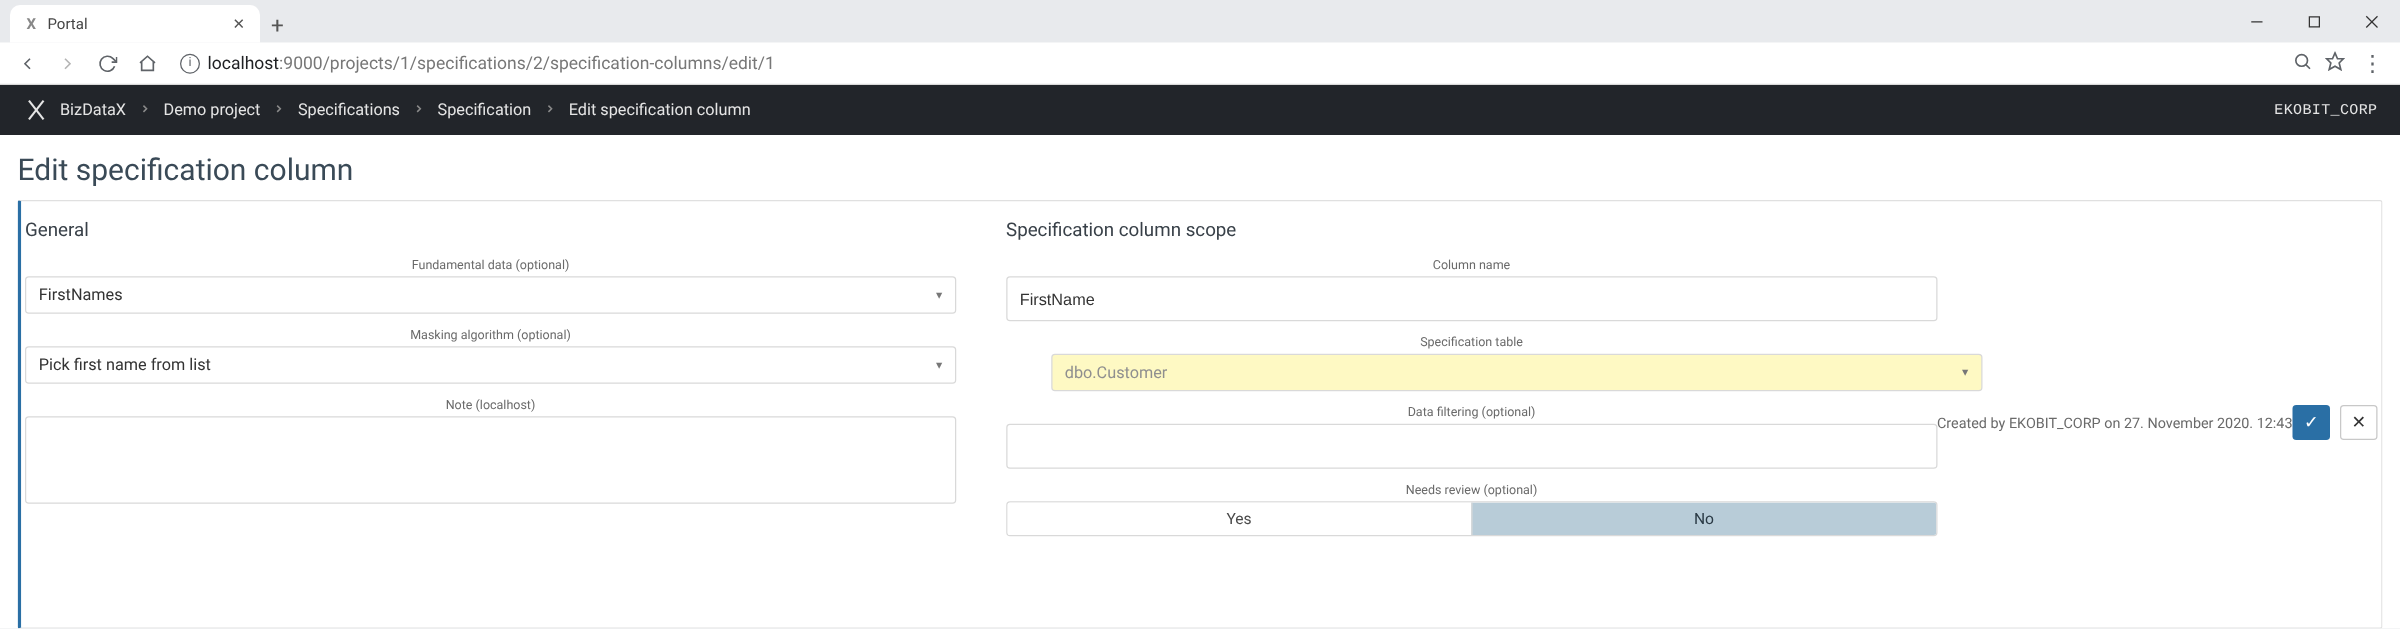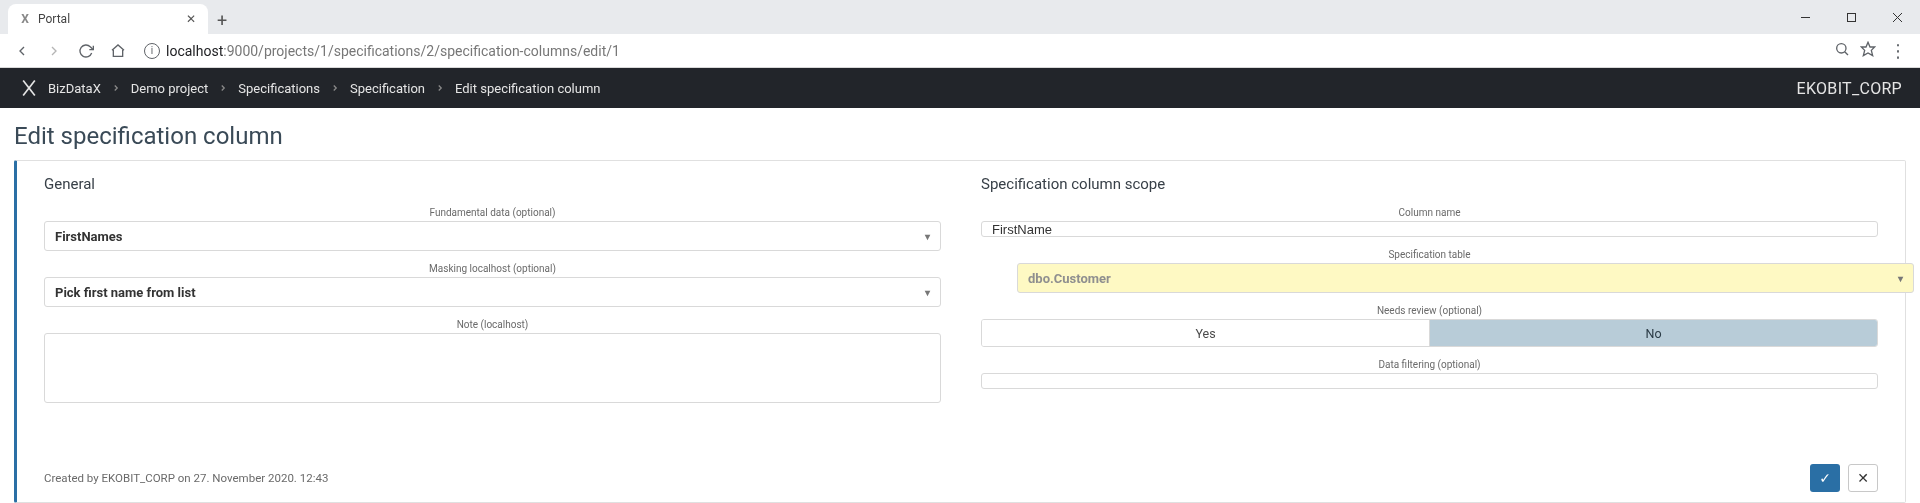--- a/index.html
+++ b/index.html
@@ -150,21 +150,21 @@
     justify-content: center;
     margin-right: 8px;
     color: #e5e5e5;
   }
   .app-logo svg { width: 20px; height: 20px; }
   .crumbs { display: flex; align-items: flex-end; gap: 10px; }
   .crumb { color: #e5e5e5; cursor: pointer; text-decoration: none; }
   .crumb.current { cursor: default; }
   .crumb-sep { color: #8a8a8a; }
   .crumb-sep svg { width: 10px; height: 10px; }
-  .user-label { margin-left: auto; font-size: 16px; letter-spacing: .3px; }
+  .user-label { margin-left: auto; font-size: 12px; letter-spacing: .3px; font-family: Liberation Mono, monospace; }
 
   
   .page {
     flex: 1;
     background: #fff;
     padding: 12px 14px 0;
     display: flex;
     flex-direction: column;
     min-height: 0;
   }
@@ -172,23 +172,23 @@
     font-size: 24px;
     font-weight: 400;
     color: #3a4a57;
     margin: 2px 0 10px 0;
   }
   .card {
     flex: 1;
     border: 1px solid #e0e0e0;
     border-left: 3px solid #2a6fa5;
     border-radius: 2px;
-    padding: 14px 27px 10px;
-    display: flex;
-    flex-direction: column;
+    padding: 14px 3px 10px;
+    display: flex;
+    flex-direction: row;
     min-height: 0;
   }
   .columns { display: flex; gap: 40px; flex: 1; min-height: 0; }
   .col { flex: 1; display: flex; flex-direction: column; }
   .section-title {
     font-size: 15px;
     font-weight: 400;
     color: #384048;
     margin-bottom: 14px;
   }
@@ -205,38 +205,37 @@
     height: 30px;
     border: 1px solid #d9d9d9;
     border-radius: 3px;
     background: #fff;
     padding: 0 10px;
     font-size: 13px;
     color: #333;
     display: flex;
     align-items: center;
     justify-content: space-between;
-    font-weight: bold;
   }
   .control.disabled { background: #fef9c3; color: #8f8f8f; margin-left: 36px; }
   .caret { color: #777; font-size: 10px; }
   .textarea {
     width: 100%;
     height: 70px;
     border: 1px solid #d9d9d9;
     border-radius: 3px;
     background: #fff;
     resize: none;
     padding: 6px 10px;
     font-family: inherit;
     font-size: 13px;
   }
   .textinput {
     width: 100%;
-    height: 16px;
+    height: 36px;
     border: 1px solid #d9d9d9;
     border-radius: 3px;
     background: #fff;
     padding: 0 10px;
     font-size: 13px;
     color: #333;
   }
   .toggle-group {
     display: flex;
     width: 100%;
@@ -396,21 +395,21 @@
 
         <div class="field">
           <label class="field-label">Fundamental data (optional)</label>
           <div class="control">
             <span>FirstNames</span>
             <span class="caret">▾</span>
           </div>
         </div>
 
         <div class="field">
-          <label class="field-label">Masking localhost (optional)</label>
+          <label class="field-label">Masking algorithm (optional)</label>
           <div class="control">
             <span>Pick first name from list</span>
             <span class="caret">▾</span>
           </div>
         </div>
 
         <div class="field">
           <label class="field-label">Note (localhost)</label>
           <textarea class="textarea" style=""></textarea>
         </div>
@@ -426,31 +425,31 @@
 
         <div class="field">
           <label class="field-label">Specification table</label>
           <div class="control disabled">
             <span>dbo.Customer</span>
             <span class="caret">▾</span>
           </div>
         </div>
 
         <div class="field">
+          <label class="field-label">Data filtering (optional)</label>
+          <input class="textinput" type="text" value="" style="">
+        </div>
+
+        <div class="field">
           <label class="field-label">Needs review (optional)</label>
           <div class="toggle-group">
             <div class="toggle-opt">Yes</div>
             <div class="toggle-opt selected">No</div>
           </div>
         </div>
-
-        <div class="field">
-          <label class="field-label">Data filtering (optional)</label>
-          <input class="textinput" type="text" value="" style="">
-        </div>
       </div>
     </div>
 
     <div class="card-footer">
       <span class="meta-text">Created by EKOBIT_CORP on 27. November 2020. 12:43</span>
       <div class="action-buttons">
         <div class="btn btn-primary">
           <span>✓</span>
         </div>
         <div class="btn btn-secondary">

